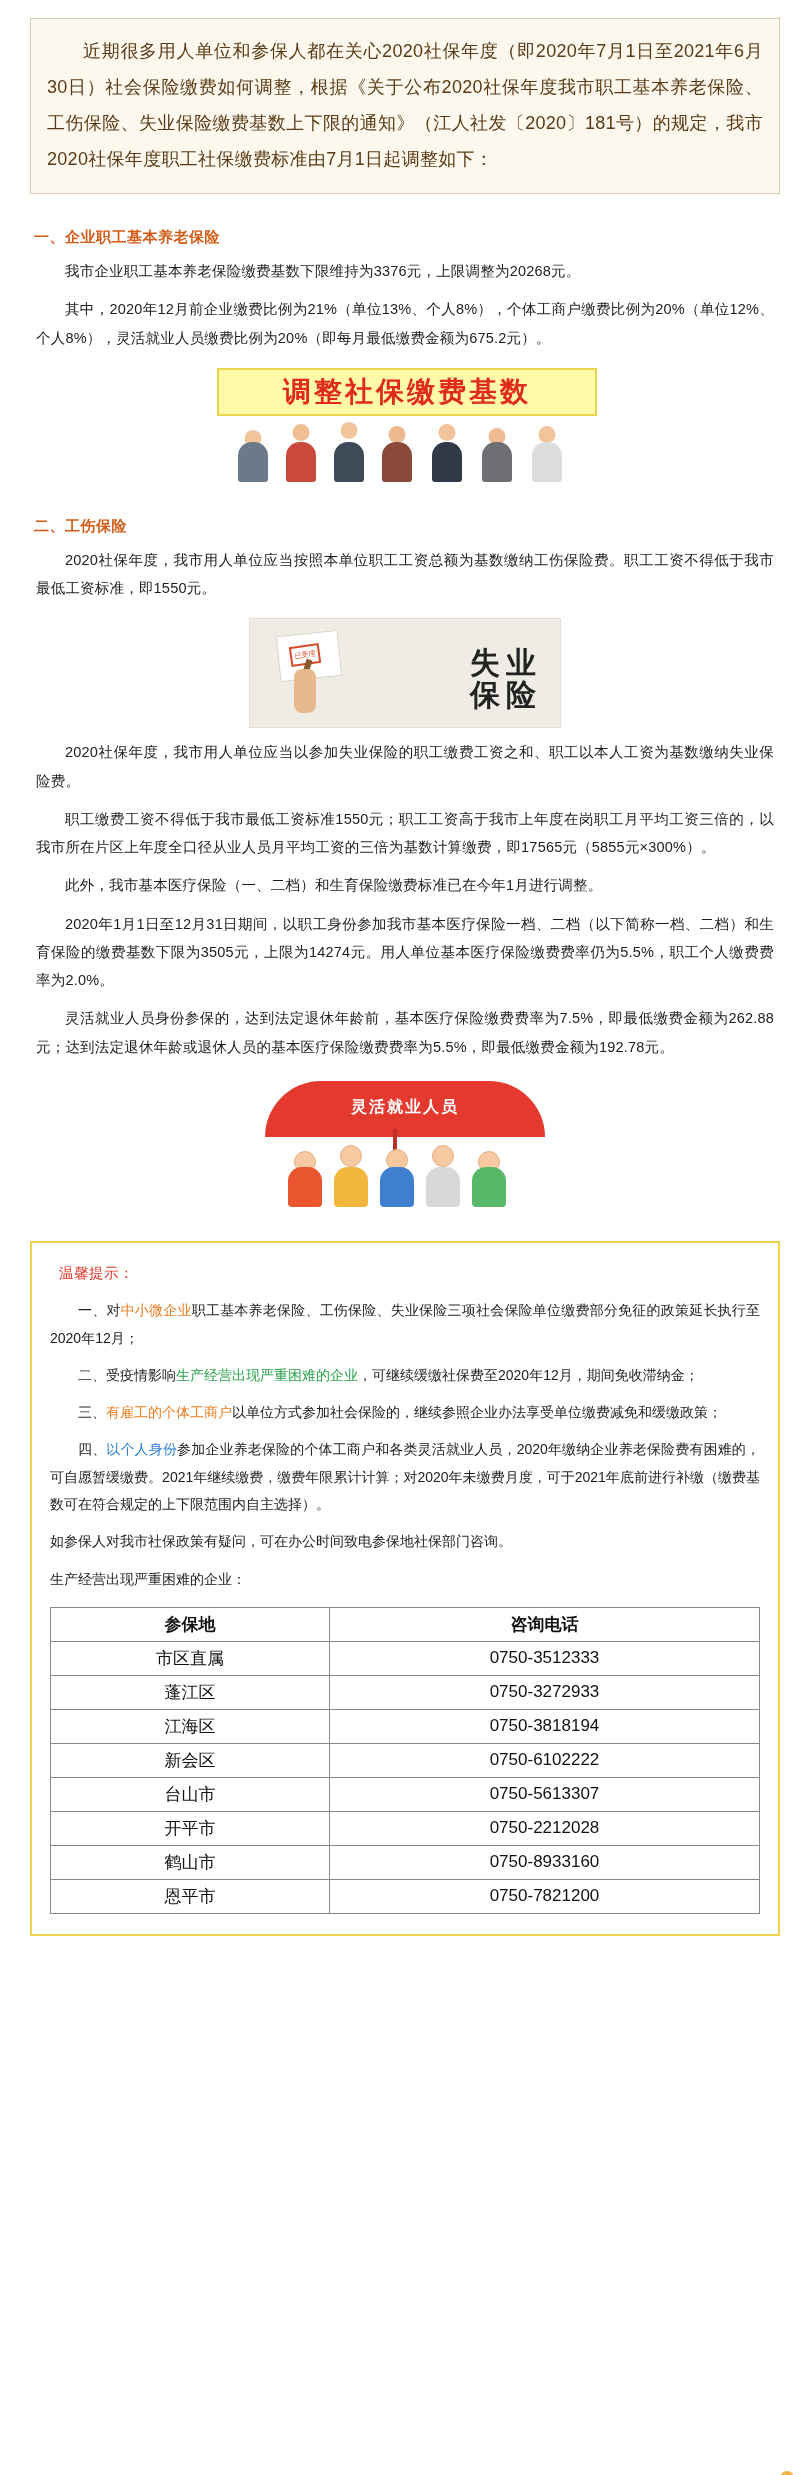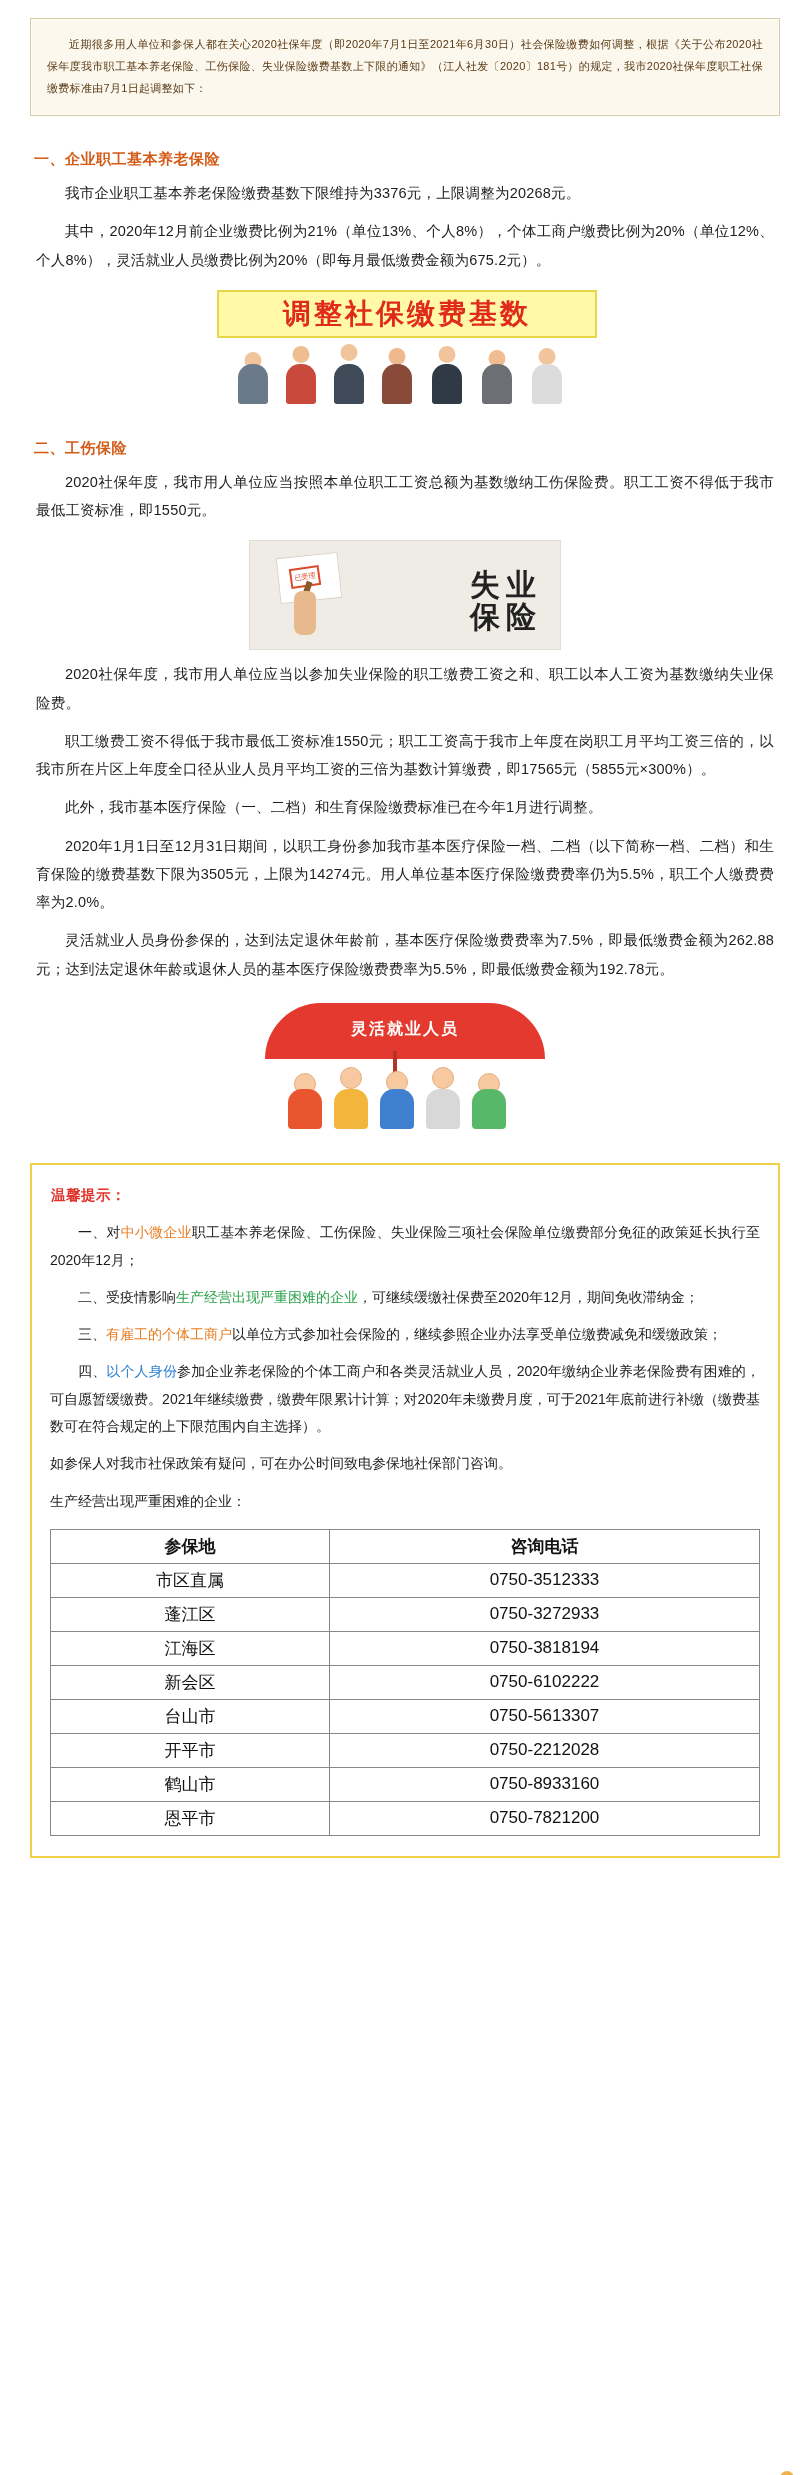--- a/index.html
+++ b/index.html
@@ -10,21 +10,21 @@
     color:#222;
   }
   .page{width:810px;min-height:2475px;position:relative;padding:0;box-sizing:border-box;}
 
   
   .intro-wrap{margin:18px 30px 0 30px;}
   .intro{
     border:1px solid #d8c9a8;
     background:#fdf8ee;
     padding:14px 16px 16px 16px;
-    font-size:11px;
+    font-size:18px;
     line-height:2.0;
     color:#5a3a14;
     text-align:justify;
     text-indent:2em;
     letter-spacing:0.3px;
     box-shadow:0 0 0 1px #fffdf7 inset;
   }
 
   
   h2.sec{
@@ -88,21 +88,21 @@
   .fig3 .pb{width:34px;height:40px;border-radius:14px 14px 4px 4px;position:absolute;bottom:0;left:50%;transform:translateX(-50%);}
 
   
   .tips-wrap{margin:34px 30px 0 30px;}
   .tips{
     border:2px solid #f0d24a;
     padding:16px 18px 20px 18px;
     background:#ffffff;
   }
   .tips .tip-title{
-    color:#e0342a;font-weight:bold;font-size:14.5px;margin:0 0 8px 1px;letter-spacing:0.5px;
+    color:#e0342a;font-weight:normal;font-size:14.5px;margin:0 0 8px 9px;letter-spacing:0.5px;
   }
   .tips p{
     margin:10px 0;font-size:14px;line-height:1.95;text-align:justify;color:#1d1d1d;
   }
   .tips p.ind{text-indent:2em;}
   .em-org{color:#e97b1f;}
   .em-grn{color:#2aa14a;}
   .em-blu{color:#2b7fd4;}
 
   

